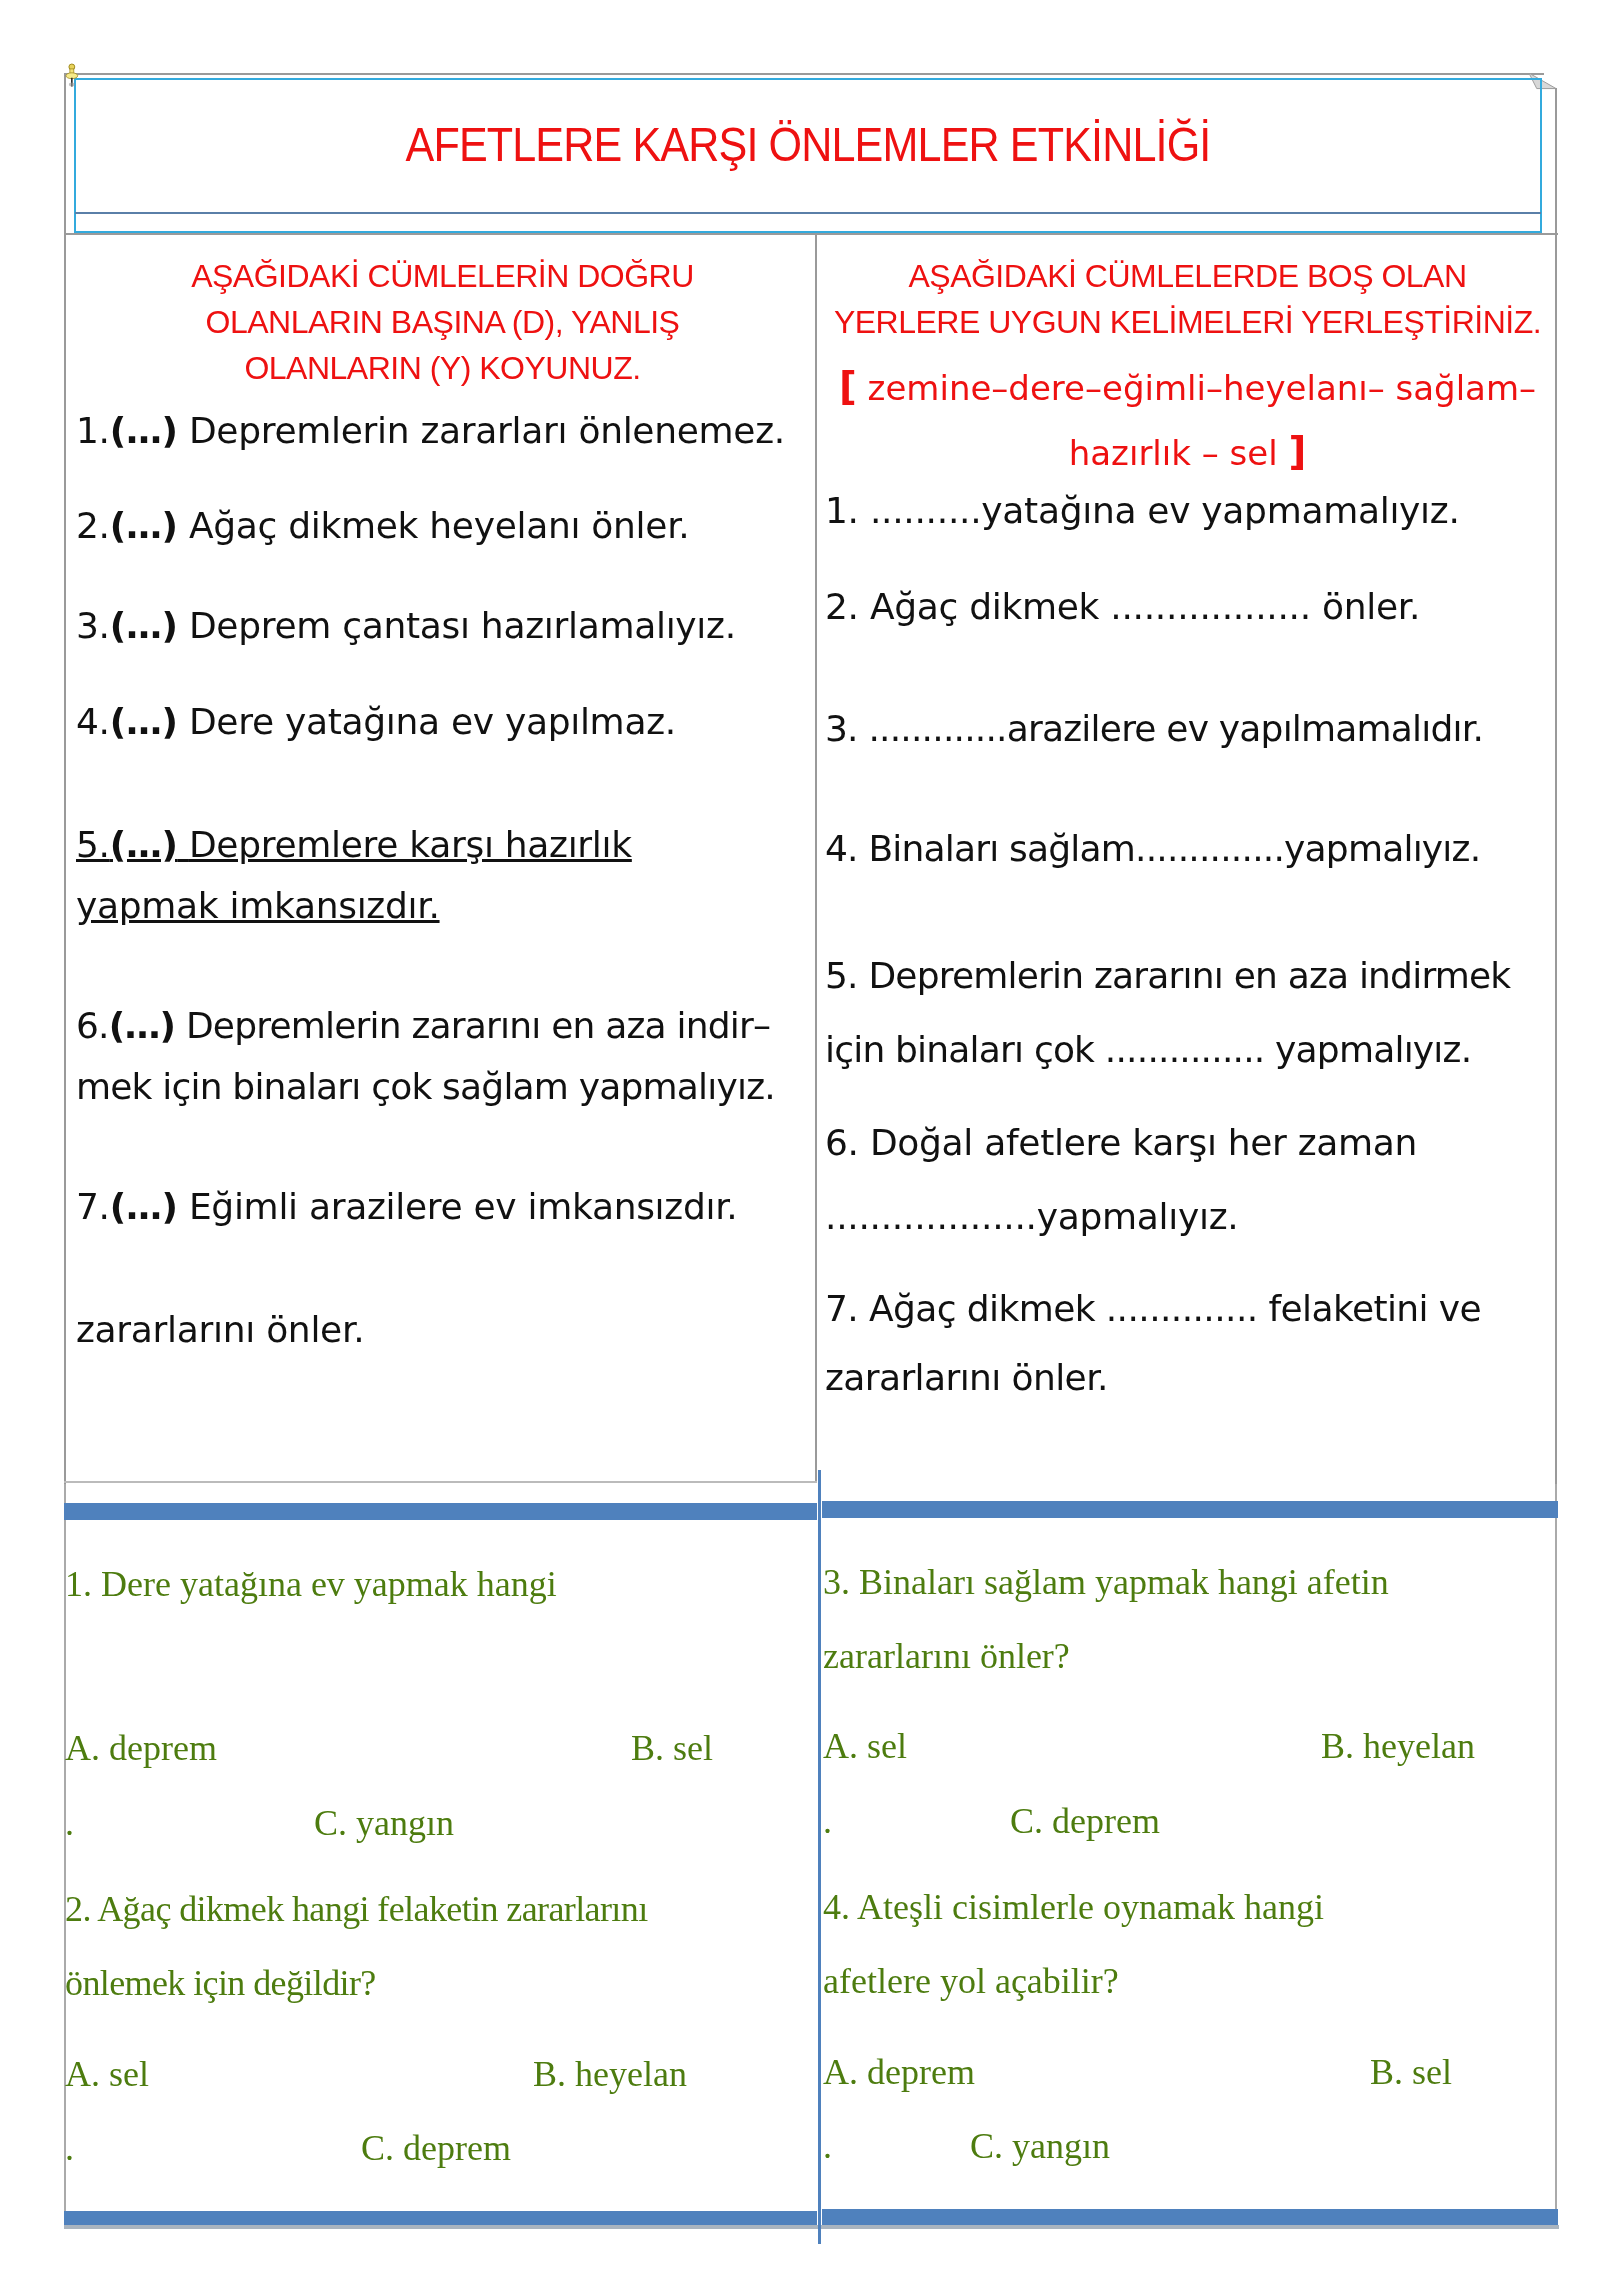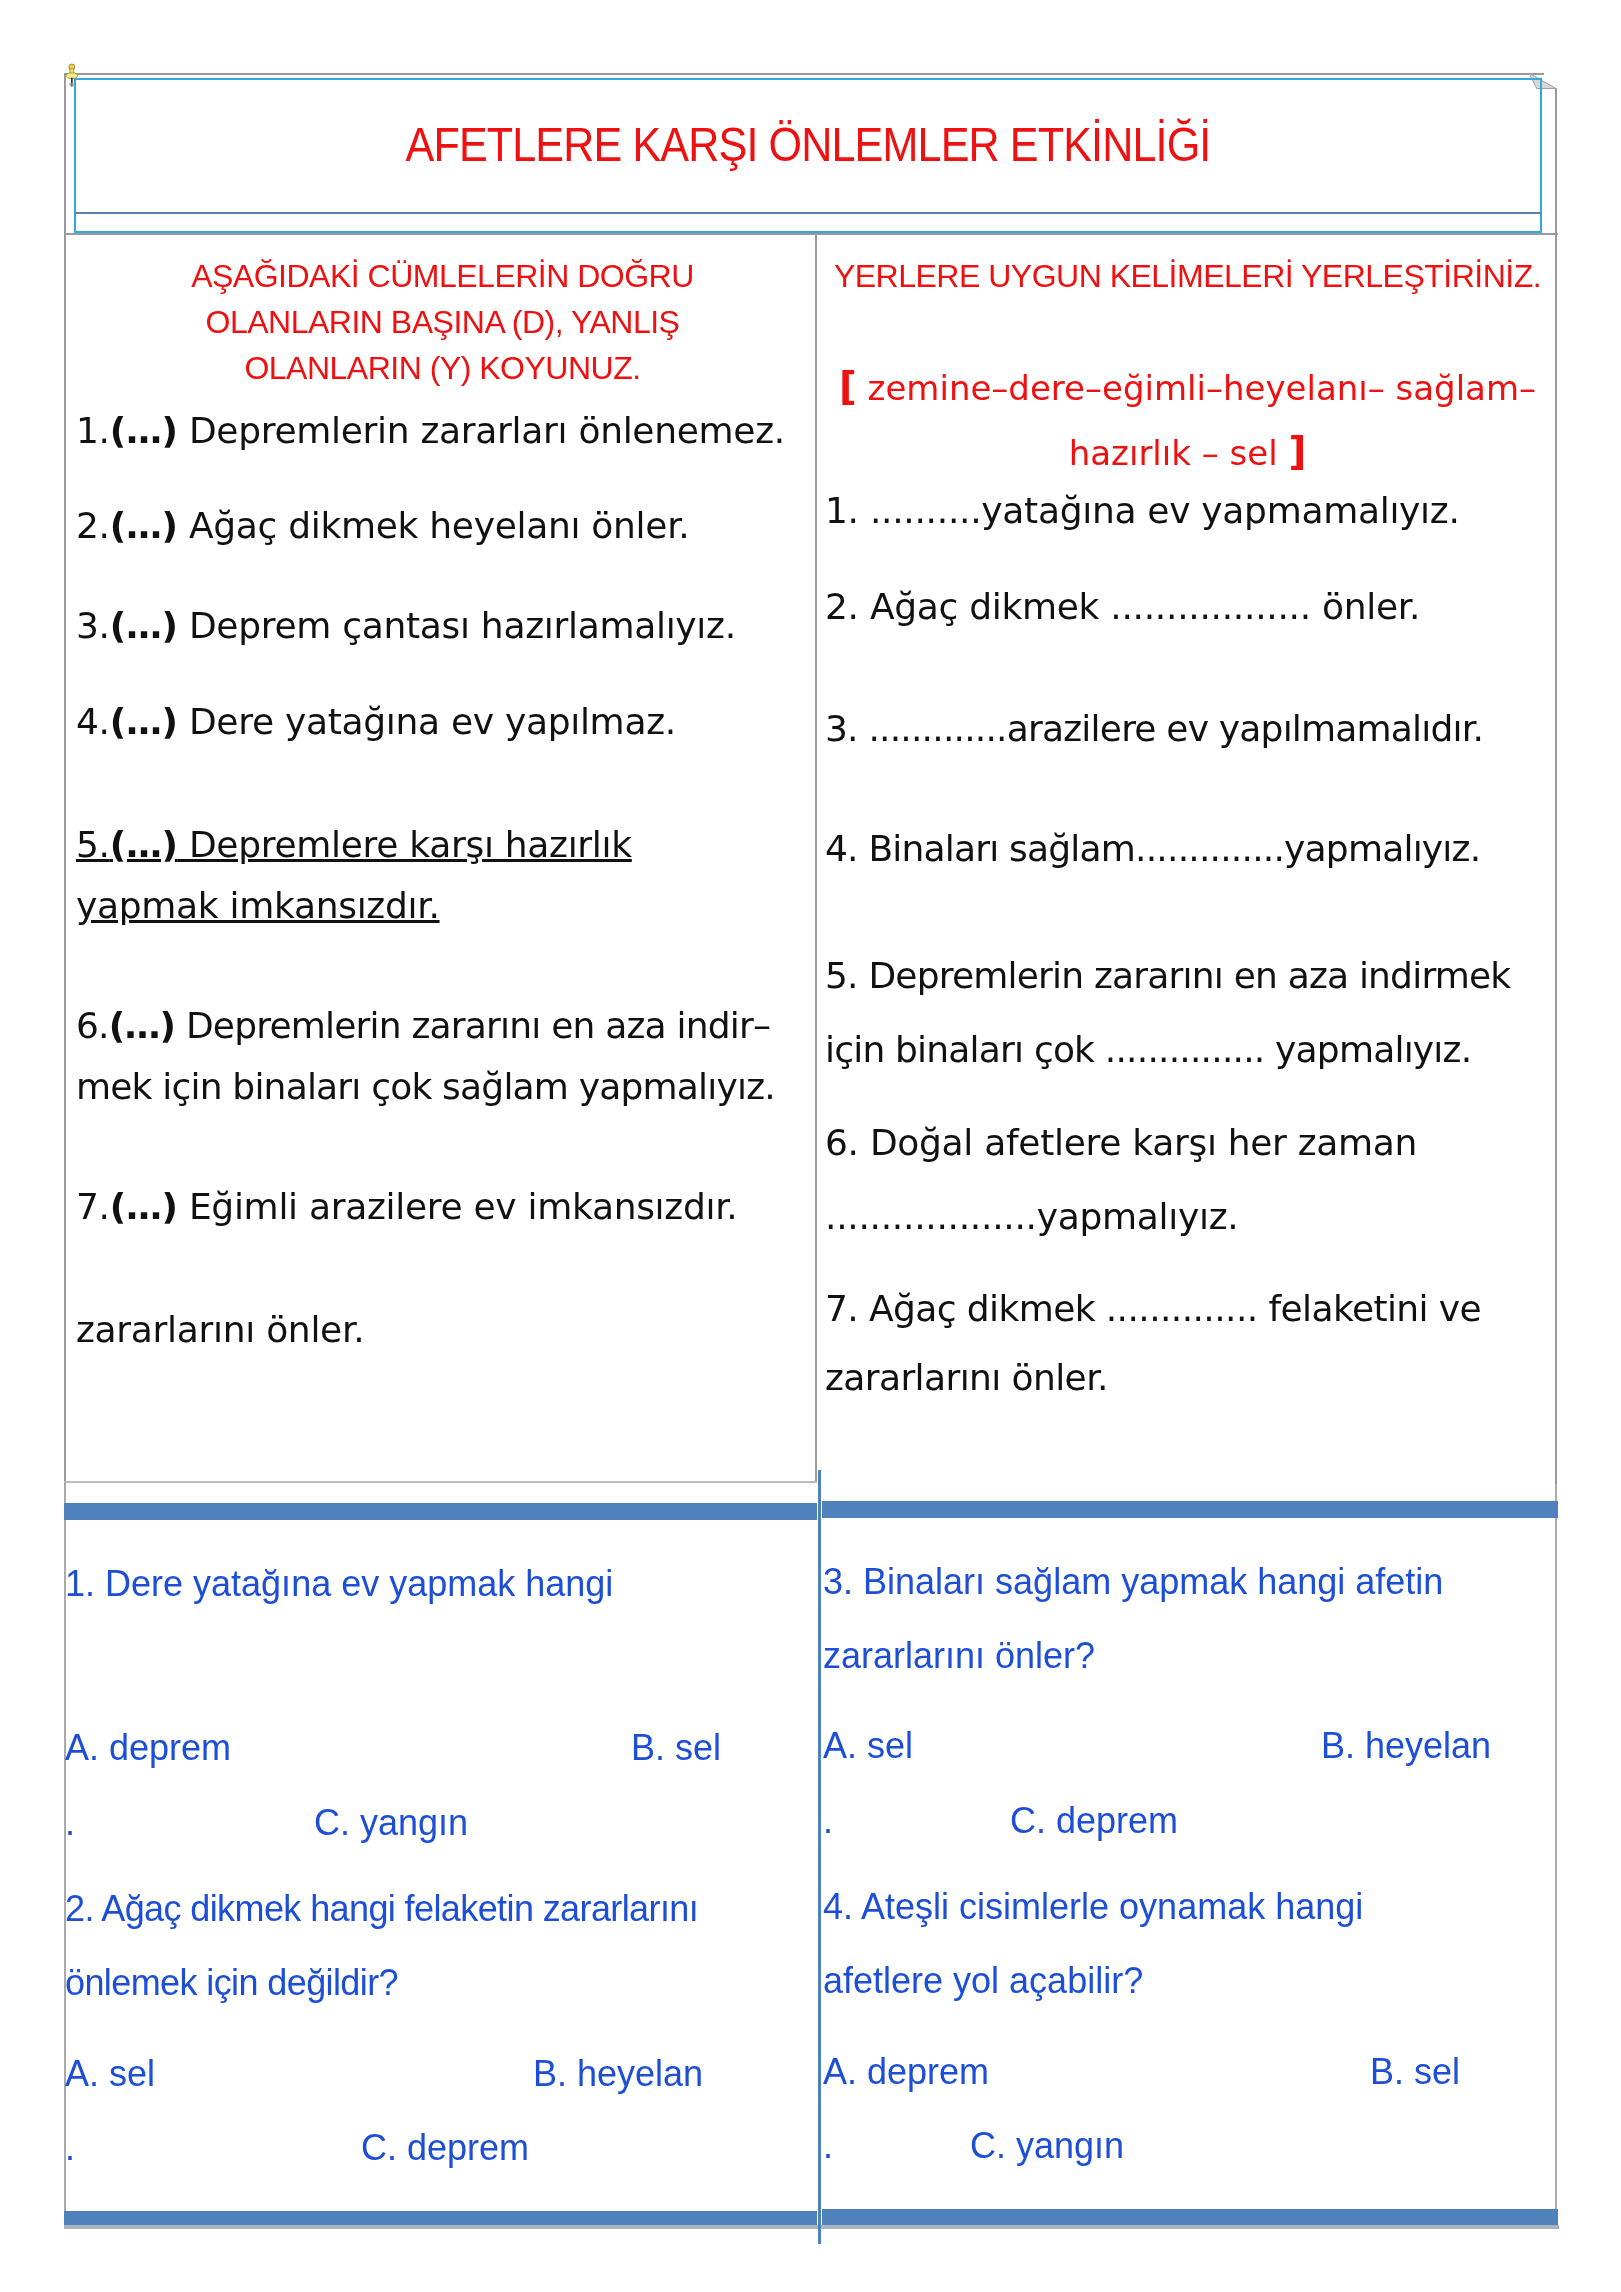--- a/index.html
+++ b/index.html
@@ -39,21 +39,21 @@
   .blue-bar { background: #4f81bd; }
   .bar-l1 { left: 64px; top: 1503px; width: 753px; height: 16.7px; }
   .bar-r1 { left: 822px; top: 1501px; width: 736px; height: 16.7px; }
   .bar-l2 { left: 64px; top: 2211px; width: 753px; height: 13.7px; }
   .bar-r2 { left: 822px; top: 2209px; width: 736px; height: 15.7px; }
   .bar-shadow { background: #a9b4bf; height: 3.9px; }
   .v-blue { left: 818px; top: 1470px; width: 2.9px; height: 774px; background: #4f81bd; }
   .mc-left-border { left: 64px; top: 1484px; width: 0; height: 745px; border-left: 2px solid #aaaaaa; }
   .mc-right-border { left: 1555px; top: 1484px; width: 0; height: 745px; border-left: 2px solid #aaaaaa; }
 
-  .mc { font-family: Liberation Sans, sans-serif; font-size: 36px; color: #1d4ed8; }
+  .mc { font-family: Liberation Serif, serif; font-size: 36px; color: #4d7c0f; }
 </style>
 </head>
 <body>
 
 <div class="abs outer-gray-top"></div>
 <div class="abs outer-gray-left"></div>
 <div class="abs outer-gray-right"></div>
 <svg class="abs page-curl" viewBox="0 0 30 18">
   <polygon points="0,0 28,16 8,16" fill="#d8d8d8" stroke="#9a9a9a" stroke-width="1"></polygon>
 </svg>
@@ -99,20 +99,21 @@
   <div>mek için binaları çok sağlam yapmalıyız.</div>
 </div>
 <div class="abs item" style="left:76px; top:1176px; width:735px;">
   <span>7.</span><b>(…)</b> <span>Eğimli arazilere ev imkansızdır.</span>
 </div>
 <div class="abs item" style="left:76px; top:1299px; width:735px;">
   <div>zararlarını önler.</div>
 </div>
 
 <div class="abs instr instr-right">
+  <div>AŞAĞIDAKİ CÜMLELERDE BOŞ OLAN</div>
   <div>YERLERE UYGUN KELİMELERİ YERLEŞTİRİNİZ.</div>
 </div>
 <div class="abs wordbank">
   <div><span class="br">[</span> <span>zemine–dere–eğimli–heyelanı– sağlam–</span></div>
   <div><span>hazırlık – sel</span> <span class="br">]</span></div>
 </div>
 
 <div class="abs item" style="left:825px; top:480px; width:735px;">
   <div>1. ..........yatağına ev yapmamalıyız.</div>
 </div>

